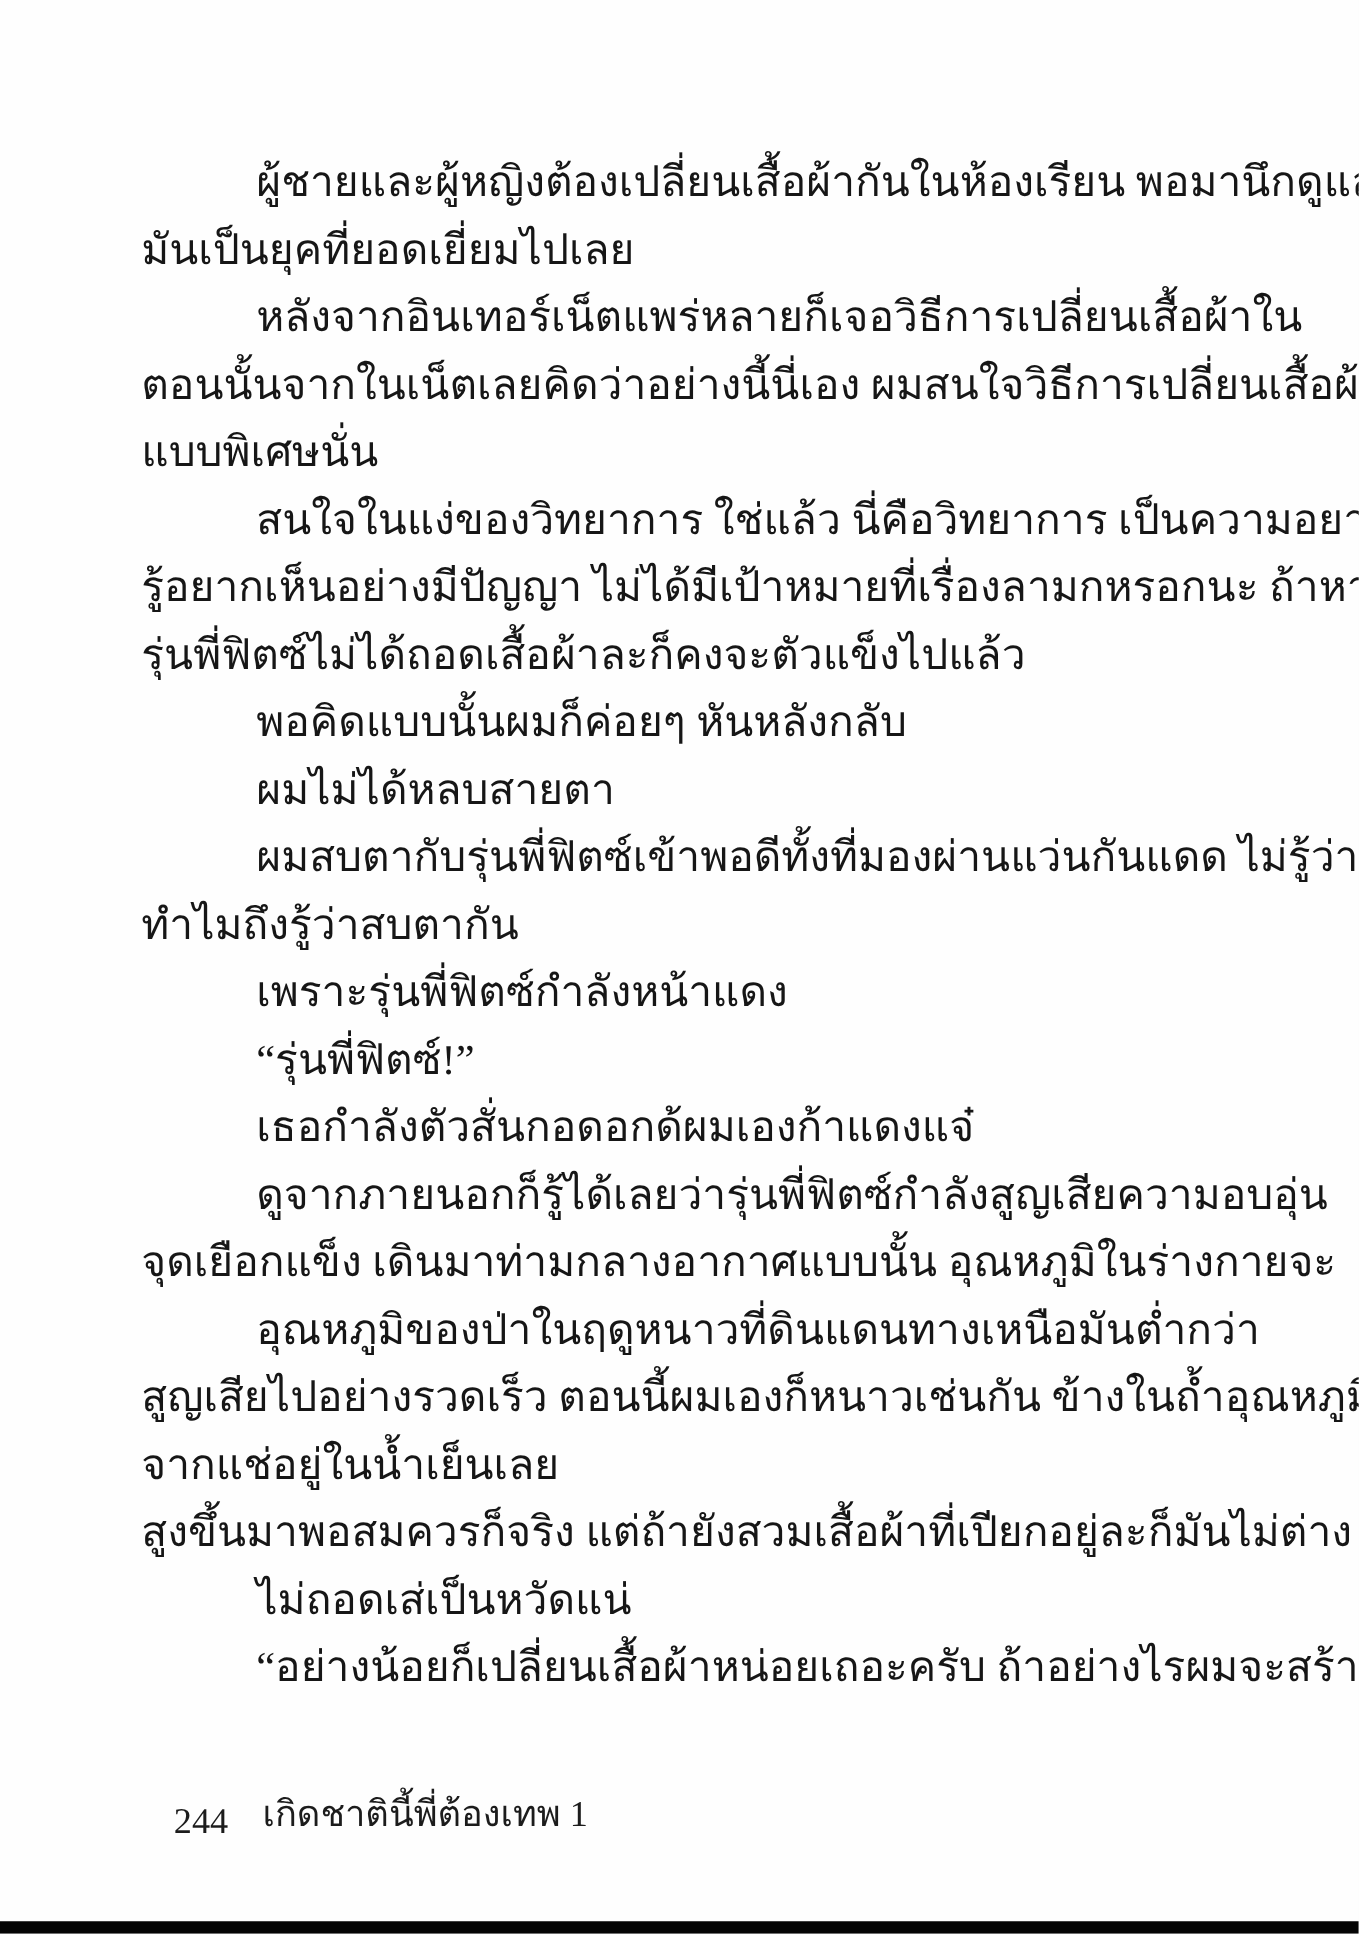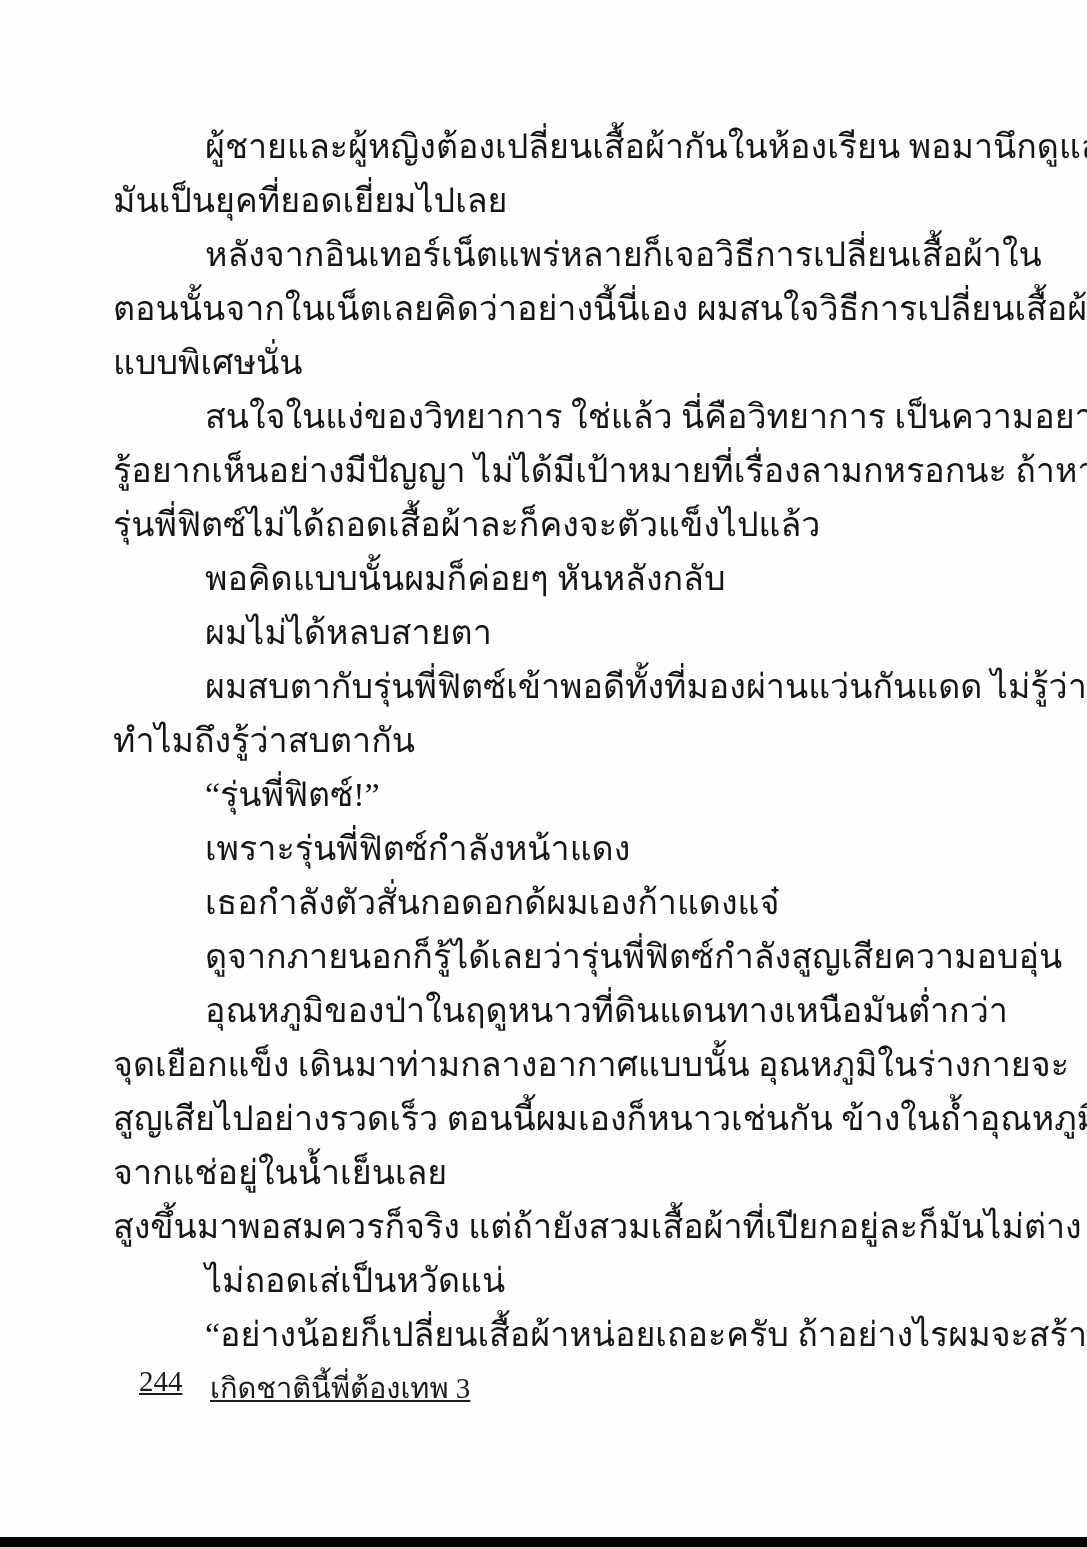--- a/index.html
+++ b/index.html
@@ -36,25 +36,24 @@
     white-space: nowrap;
     color: #161616;
     letter-spacing: 0px;
   }
   .line.first {
     text-indent: 92px;
   }
   .footer {
     position: absolute;
     left: 139px;
-    top: 1365px;
+    top: 1428px;
     display: flex;
-    align-items: flex-start;
+    align-items: flex-end;
     color: #1c1c1c;
-    text-decoration: underline;
   }
   .pagenum {
     font-size: 29px;
     width: 71px;
     font-family: "Liberation Serif", "DejaVu Serif", serif;
   }
   .booktitle {
     font-size: 29px;
     white-space: nowrap;
   }
@@ -91,46 +90,46 @@
         <div class="line first">พอคิดแบบนั้นผมก็ค่อยๆ หันหลังกลับ</div>
       </div>
       <div class="para">
         <div class="line first">ผมไม่ได้หลบสายตา</div>
       </div>
       <div class="para">
         <div class="line first">ผมสบตากับรุ่นพี่ฟิตซ์เข้าพอดีทั้งที่มองผ่านแว่นกันแดด ไม่รู้ว่า</div>
         <div class="line">ทำไมถึงรู้ว่าสบตากัน</div>
       </div>
       <div class="para">
-        <div class="line first">“รุ่นพี่ฟิตซ์!”</div>
+        <div class="line first">เพราะรุ่นพี่ฟิตซ์กำลังหน้าแดง</div>
       </div>
       <div class="para">
-        <div class="line first">เพราะรุ่นพี่ฟิตซ์กำลังหน้าแดง</div>
+        <div class="line first">“รุ่นพี่ฟิตซ์!”</div>
       </div>
       <div class="para">
         <div class="line first">เธอกำลังตัวสั่นกอดอกด้ผมเองก้าแดงแจ๋</div>
       </div>
       <div class="para">
         <div class="line first">ดูจากภายนอกก็รู้ได้เลยว่ารุ่นพี่ฟิตซ์กำลังสูญเสียความอบอุ่น</div>
       </div>
       <div class="para">
+        <div class="line">จุดเยือกแข็ง เดินมาท่ามกลางอากาศแบบนั้น อุณหภูมิในร่างกายจะ</div>
         <div class="line first">อุณหภูมิของป่าในฤดูหนาวที่ดินแดนทางเหนือมันต่ำกว่า</div>
-        <div class="line">จุดเยือกแข็ง เดินมาท่ามกลางอากาศแบบนั้น อุณหภูมิในร่างกายจะ</div>
         <div class="line">สูญเสียไปอย่างรวดเร็ว ตอนนี้ผมเองก็หนาวเช่นกัน ข้างในถ้ำอุณหภูมิ</div>
         <div class="line">จากแช่อยู่ในน้ำเย็นเลย</div>
         <div class="line">สูงขึ้นมาพอสมควรก็จริง แต่ถ้ายังสวมเสื้อผ้าที่เปียกอยู่ละก็มันไม่ต่าง</div>
       </div>
       <div class="para">
         <div class="line first">ไม่ถอดเส่เป็นหวัดแน่</div>
       </div>
       <div class="para">
         <div class="line first">“อย่างน้อยก็เปลี่ยนเสื้อผ้าหน่อยเถอะครับ ถ้าอย่างไรผมจะสร้าง</div>
       </div>
     </div>
 
   <div class="footer">
     <span class="pagenum">244</span>
-    <span class="booktitle">เกิดชาตินี้พี่ต้องเทพ 3</span>
+    <span class="booktitle">เกิดชาตินี้พี่ต้องเทพ 1</span>
   </div>
 
   <div class="bottom-bar"></div>
 
 </div>
 
 </body></html>

